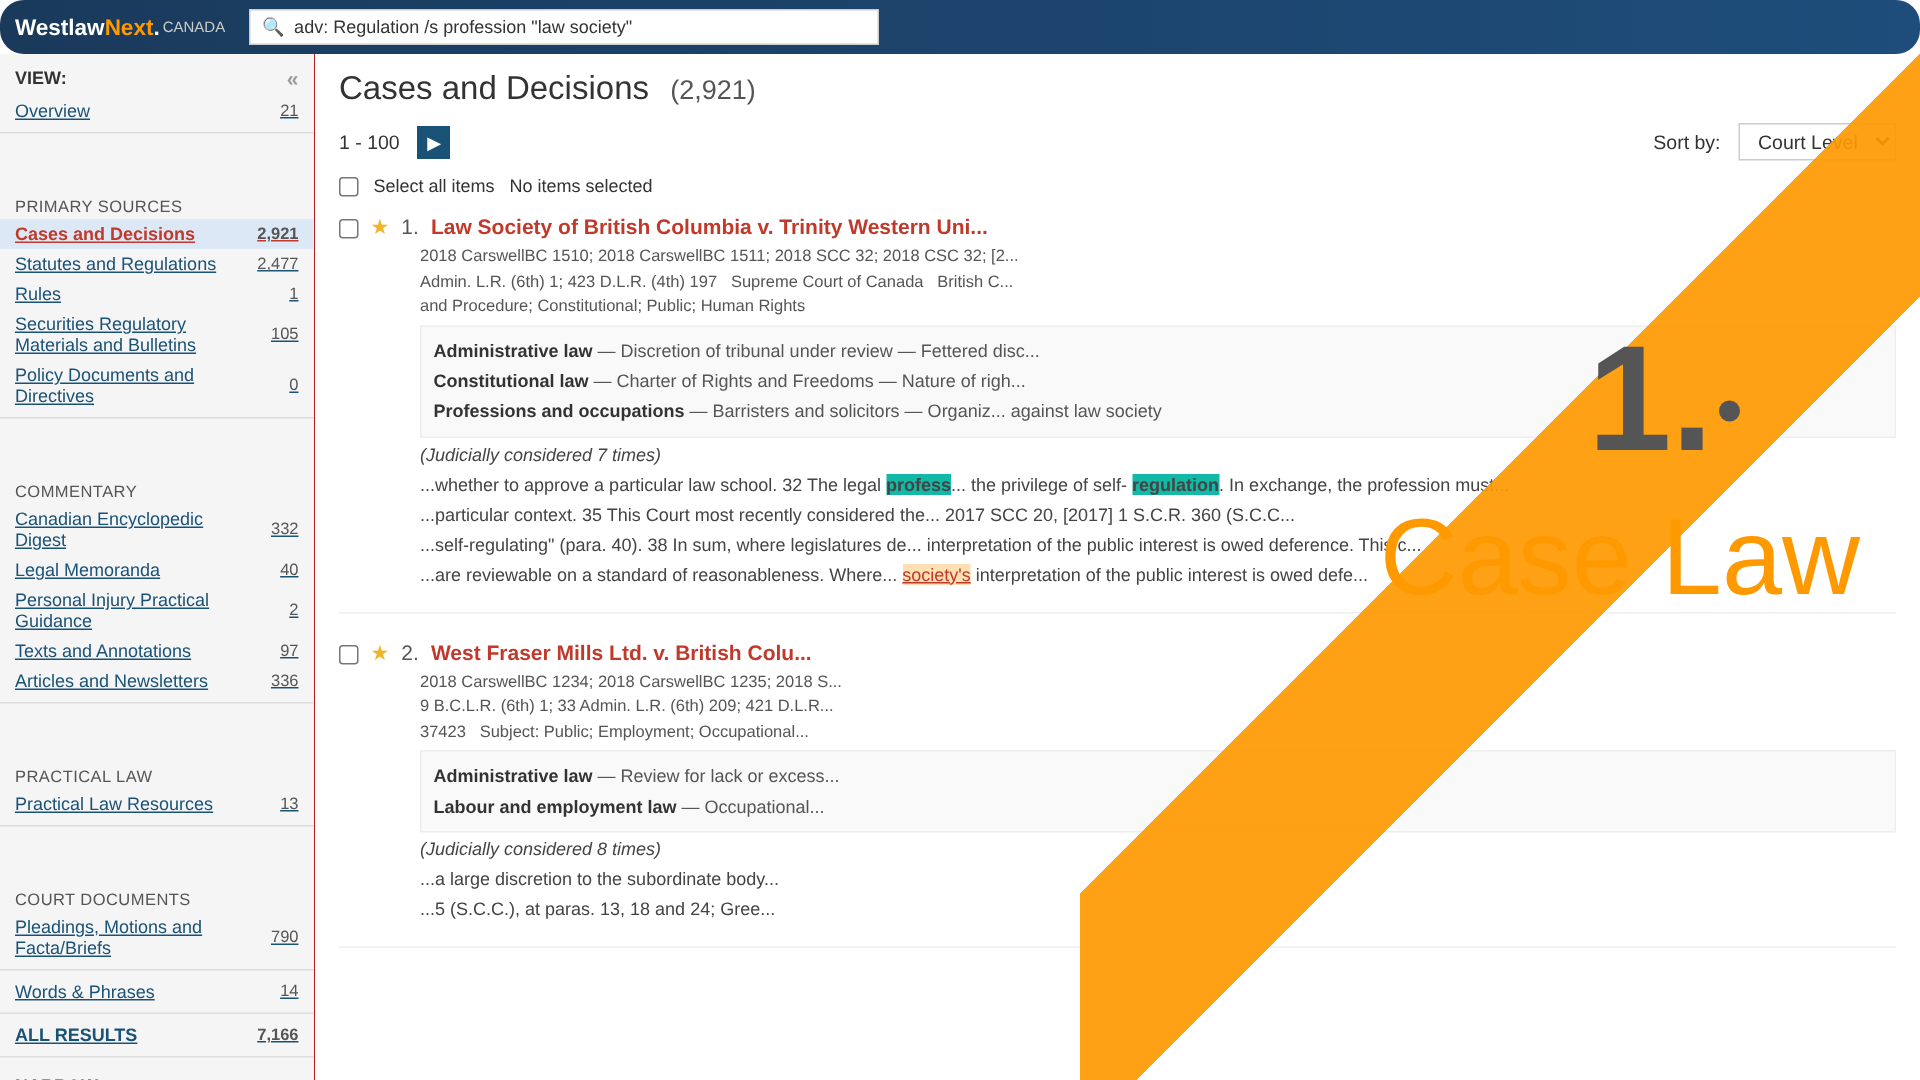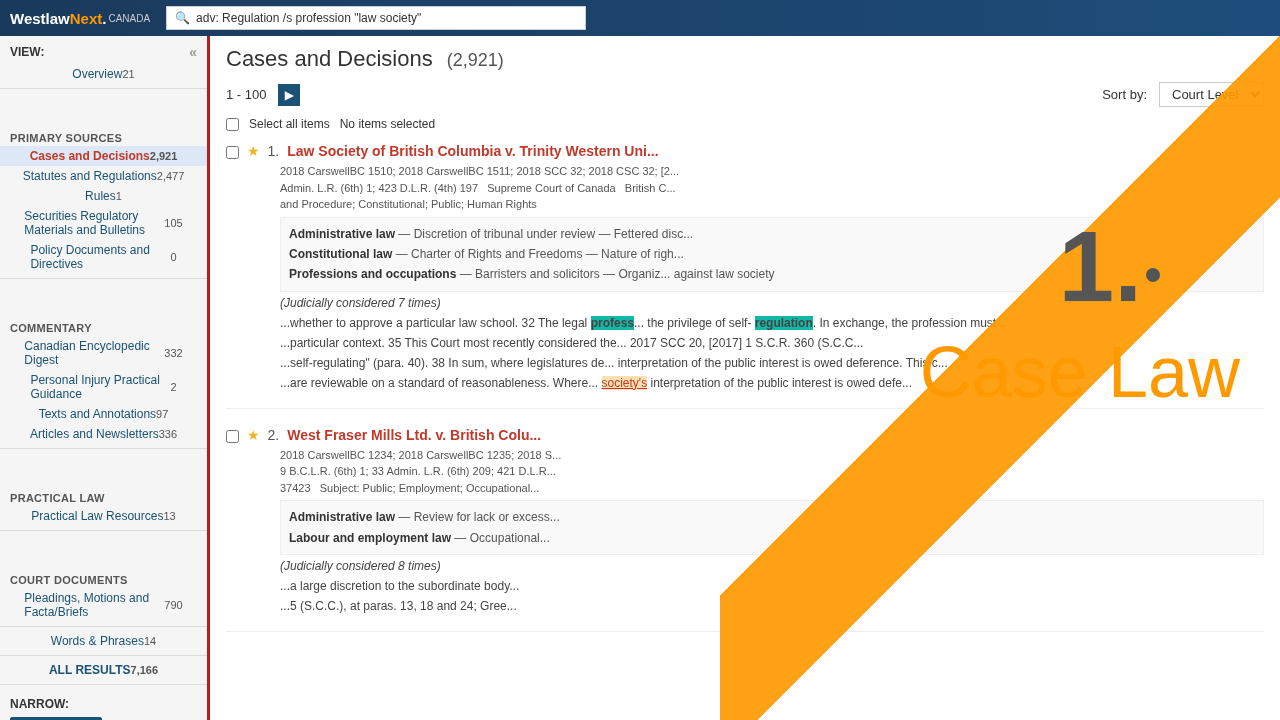--- a/index.html
+++ b/index.html
@@ -5,20 +5,21 @@
     * { margin: 0; padding: 0; box-sizing: border-box; }
     body { font-family: Arial, sans-serif; font-size: 13px; background: #fff; width: 1280px; height: 720px; overflow: hidden; }
 
     
     #header {
       background: linear-gradient(to right, #1a3a5c, #1e4d7b);
       height: 36px;
       display: flex;
       align-items: center;
       padding: 0 10px;
+      border-radius: 16px;
     }
     #logo {
       display: flex;
       align-items: center;
     }
     .logo-west { color: #fff; font-weight: bold; font-size: 15px; }
     .logo-law { color: #f90; font-weight: bold; font-size: 15px; }
     .logo-next { color: #fff; font-weight: bold; font-size: 15px; }
     .logo-canada { color: #ccc; font-size: 10px; vertical-align: super; margin-left: 2px; }
     #search-bar {
@@ -35,51 +36,52 @@
     #search-input { border: none; outline: none; font-size: 12px; width: 100%; color: #333; background: transparent; }
 
     
     #layout { display: flex; height: calc(720px - 36px); }
 
     
     #sidebar {
       width: 210px;
       min-width: 210px;
       background: #f5f5f5;
-      border-right: 3px solid #b91c1c;
+      border-right: 1px solid #b91c1c;
       overflow-y: auto;
       padding-bottom: 18px;
     }
     .sidebar-header {
       display: flex;
       justify-content: space-between;
       align-items: center;
       padding: 8px 10px 4px 10px;
       font-size: 12px;
       font-weight: bold;
       color: #333;
     }
     .sidebar-collapse { color: #999; font-size: 14px; cursor: pointer; }
     .sidebar-section-label {
       padding: 6px 10px 2px 10px;
       font-size: 11px;
-      font-weight: bold;
+      font-weight: normal;
       color: #555;
       text-transform: uppercase;
       letter-spacing: 0.3px;
       margin-top: 37px;
     }
     .sidebar-item {
       display: flex;
-      justify-content: center;
+      justify-content: space-between;
       align-items: center;
       padding: 3px 10px;
       cursor: pointer;
       color: #1a5276;
       font-size: 12px;
+      text-decoration: underline;
     }
     .sidebar-item.active { background: #dce8f5; font-weight: bold; color: #c0392b; }
     .sidebar-item .count { color: #555; font-size: 11px; }
     .sidebar-divider { border: none; border-top: 1px solid #ddd; margin: 4px 0; }
 
     
     .narrow-section { padding: 8px 10px; }
     .narrow-label { font-size: 12px; font-weight: bold; color: #333; margin-bottom: 6px; }
     .narrow-buttons { display: flex; gap: 6px; }
     .narrow-btn {
@@ -308,20 +310,24 @@
     </div>
 
     <hr class="sidebar-divider">
     <div class="sidebar-section-label">COMMENTARY</div>
 
     <div class="sidebar-item">
       <span style="max-width:140px">Canadian Encyclopedic Digest</span>
       <span class="count">332</span>
     </div>
     <div class="sidebar-item">
+      <span>Legal Memoranda</span>
+      <span class="count">40</span>
+    </div>
+    <div class="sidebar-item">
       <span style="max-width:140px">Personal Injury Practical Guidance</span>
       <span class="count">2</span>
     </div>
     <div class="sidebar-item">
       <span>Texts and Annotations</span>
       <span class="count">97</span>
     </div>
     <div class="sidebar-item">
       <span>Articles and Newsletters</span>
       <span class="count">336</span>

